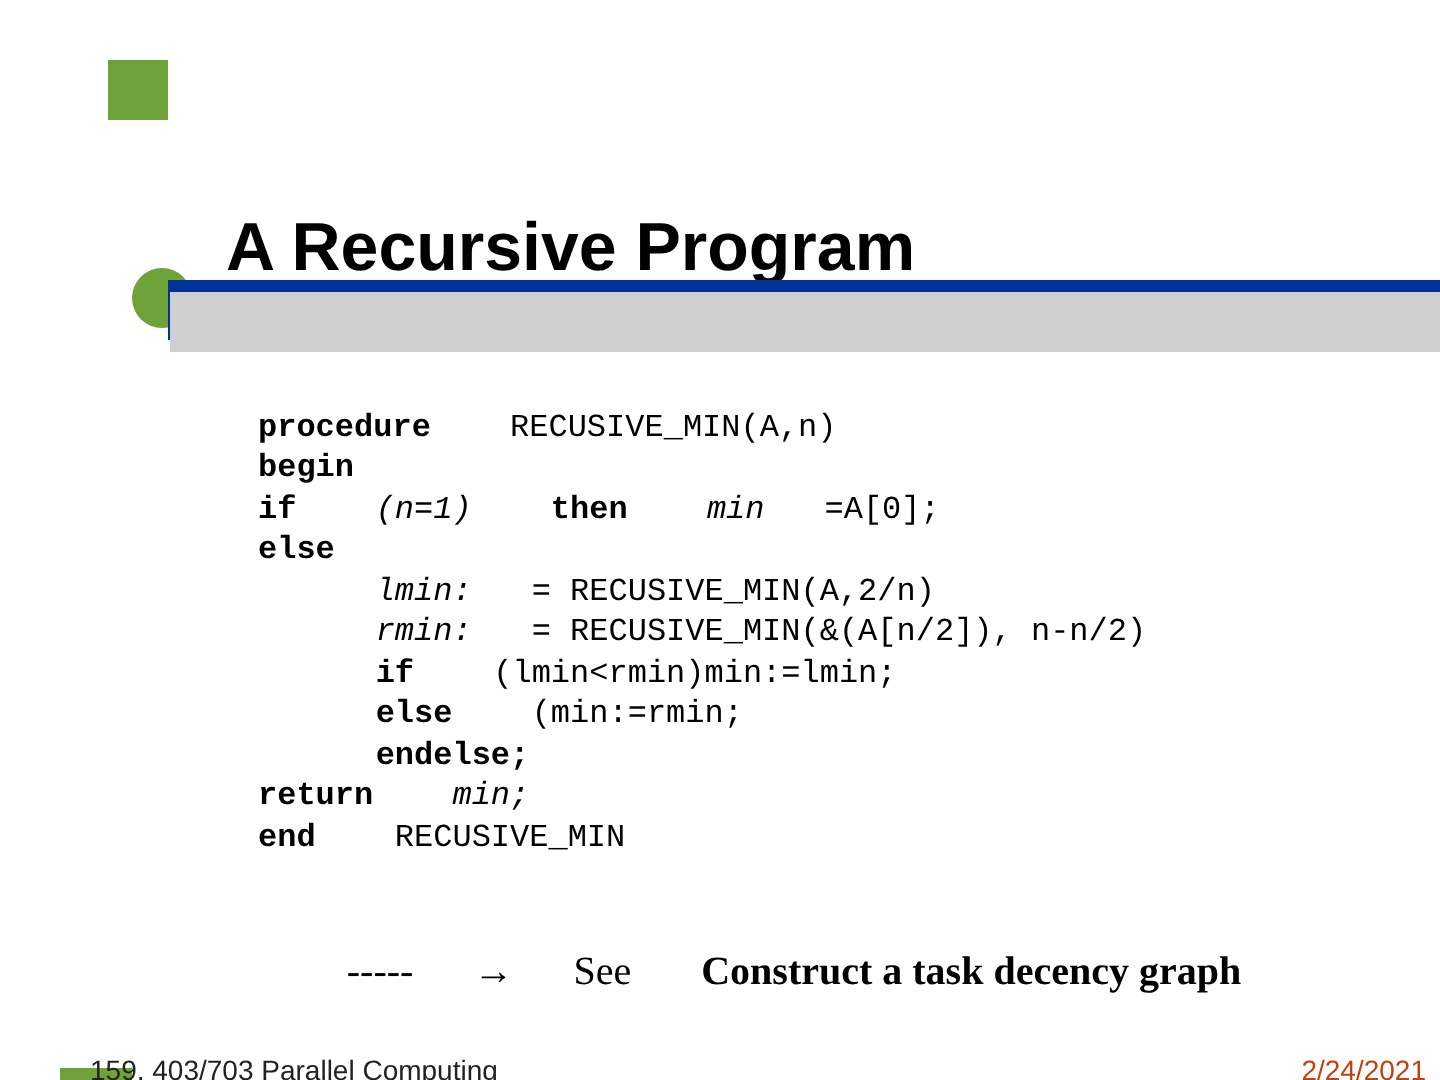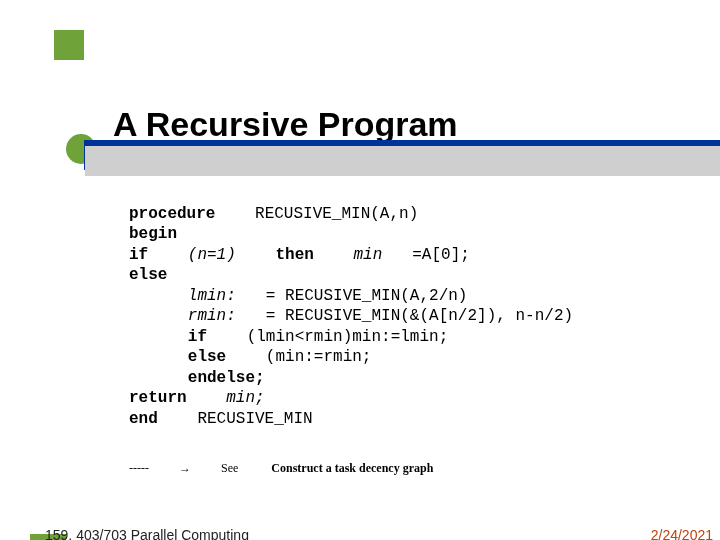--- a/index.html
+++ b/index.html
@@ -7,21 +7,21 @@
   .slide { position: relative; width: 720px; height: 540px; }
   .accent-bar { position: absolute; left: 24px; top: 0; width: 12px; height: 22px; background: #6fa33a; }
   .title { position: absolute; left: 68px; top: 60px; font-size: 34px; font-weight: bold; color: #000; }
   .rule-line { position: absolute; left: 54px; top: 110px; right: 28px; height: 6px; background: #003399; }
   .rule-shadow { position: absolute; left: 55px; top: 116px; right: 27px; height: 4px; background: #cfcfcf; }
   .title-dot { position: absolute; left: 36px; top: 104px; width: 16px; height: 16px; background: #6fa33a; border-radius: 50%; }
   .body { position: absolute; left: 54px; top: 144px; right: 40px; }
   .codeblock { font-family: "Courier New", Courier, monospace; font-size: 16px; line-height: 1.28; color: #000; white-space: pre; }
   .kw { font-weight: bold; }
   .it { font-style: italic; }
-  .note { font-family: "Times New Roman", Times, serif; font-size: 12px; margin-top: 2px; }
+  .note { font-family: "Times New Roman", Times, serif; font-size: 20px; margin-top: 16px; text-align: center; }
   .note .arrow { font-family: Arial, sans-serif; }
   .note .bold { font-weight: bold; }
   .page-badge { position: absolute; left: 0; bottom: 0; width: 36px; height: 36px; background: #6fa33a; color: #fff; font-size: 18px; font-weight: bold; display: flex; align-items: center; justify-content: center; }
   .footer-center { position: absolute; bottom: 12px; left: 0; right: 0; text-align: left; font-size: 14px; color: #222; }
   .footer-right { position: absolute; bottom: 12px; right: 22px; font-size: 14px; color: #c2410c; }
 </style>
 </head>
 <body>
 
 <div class="slide">

